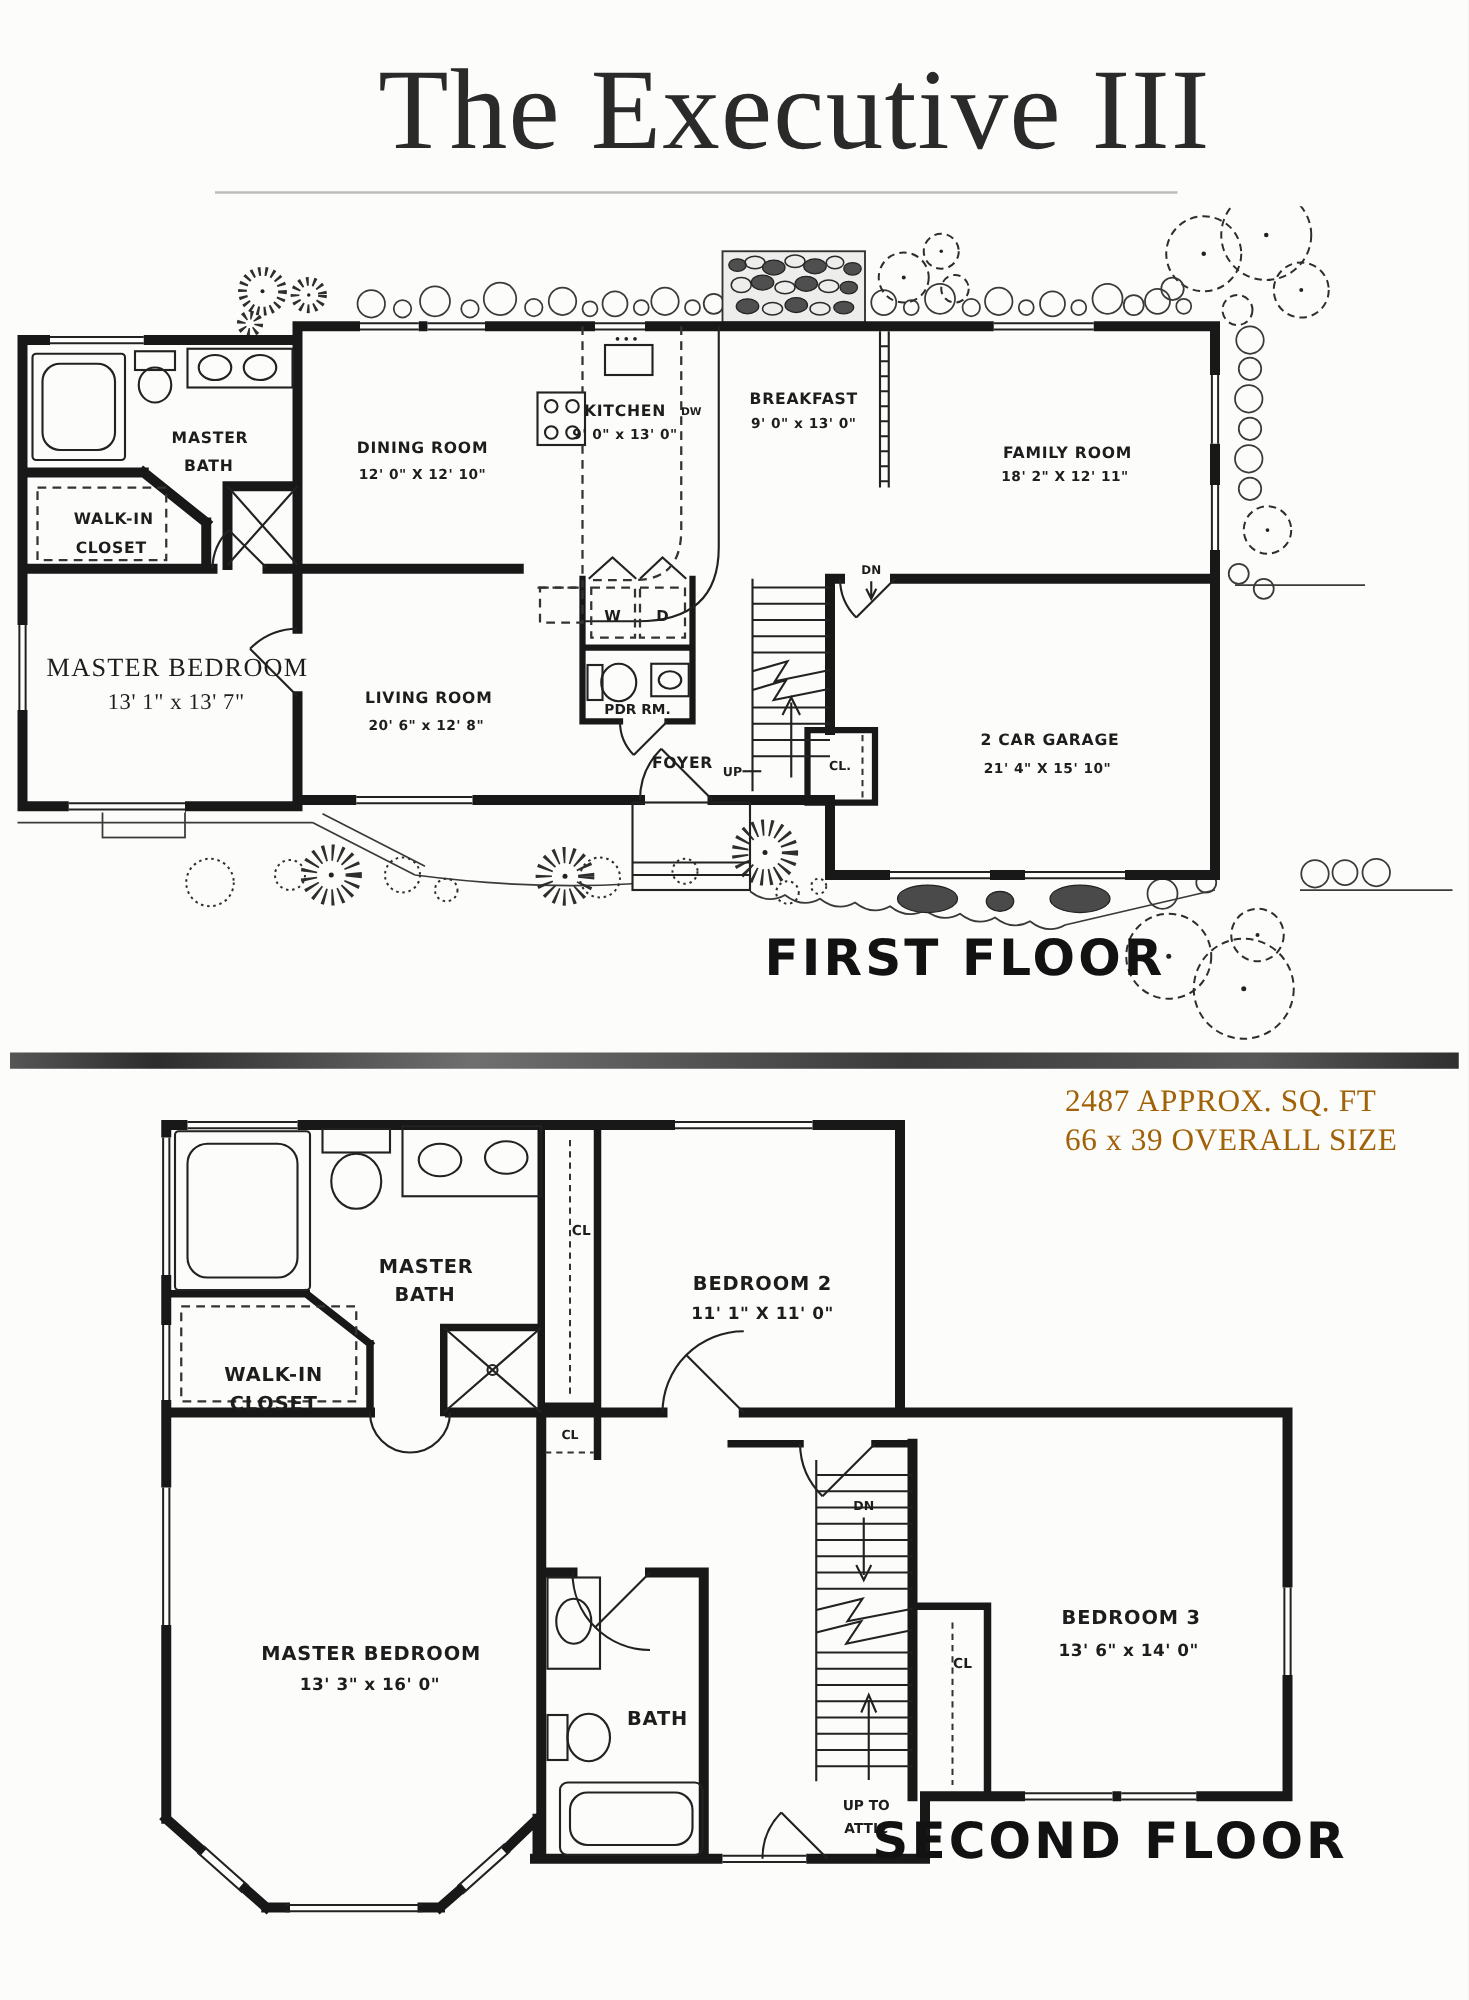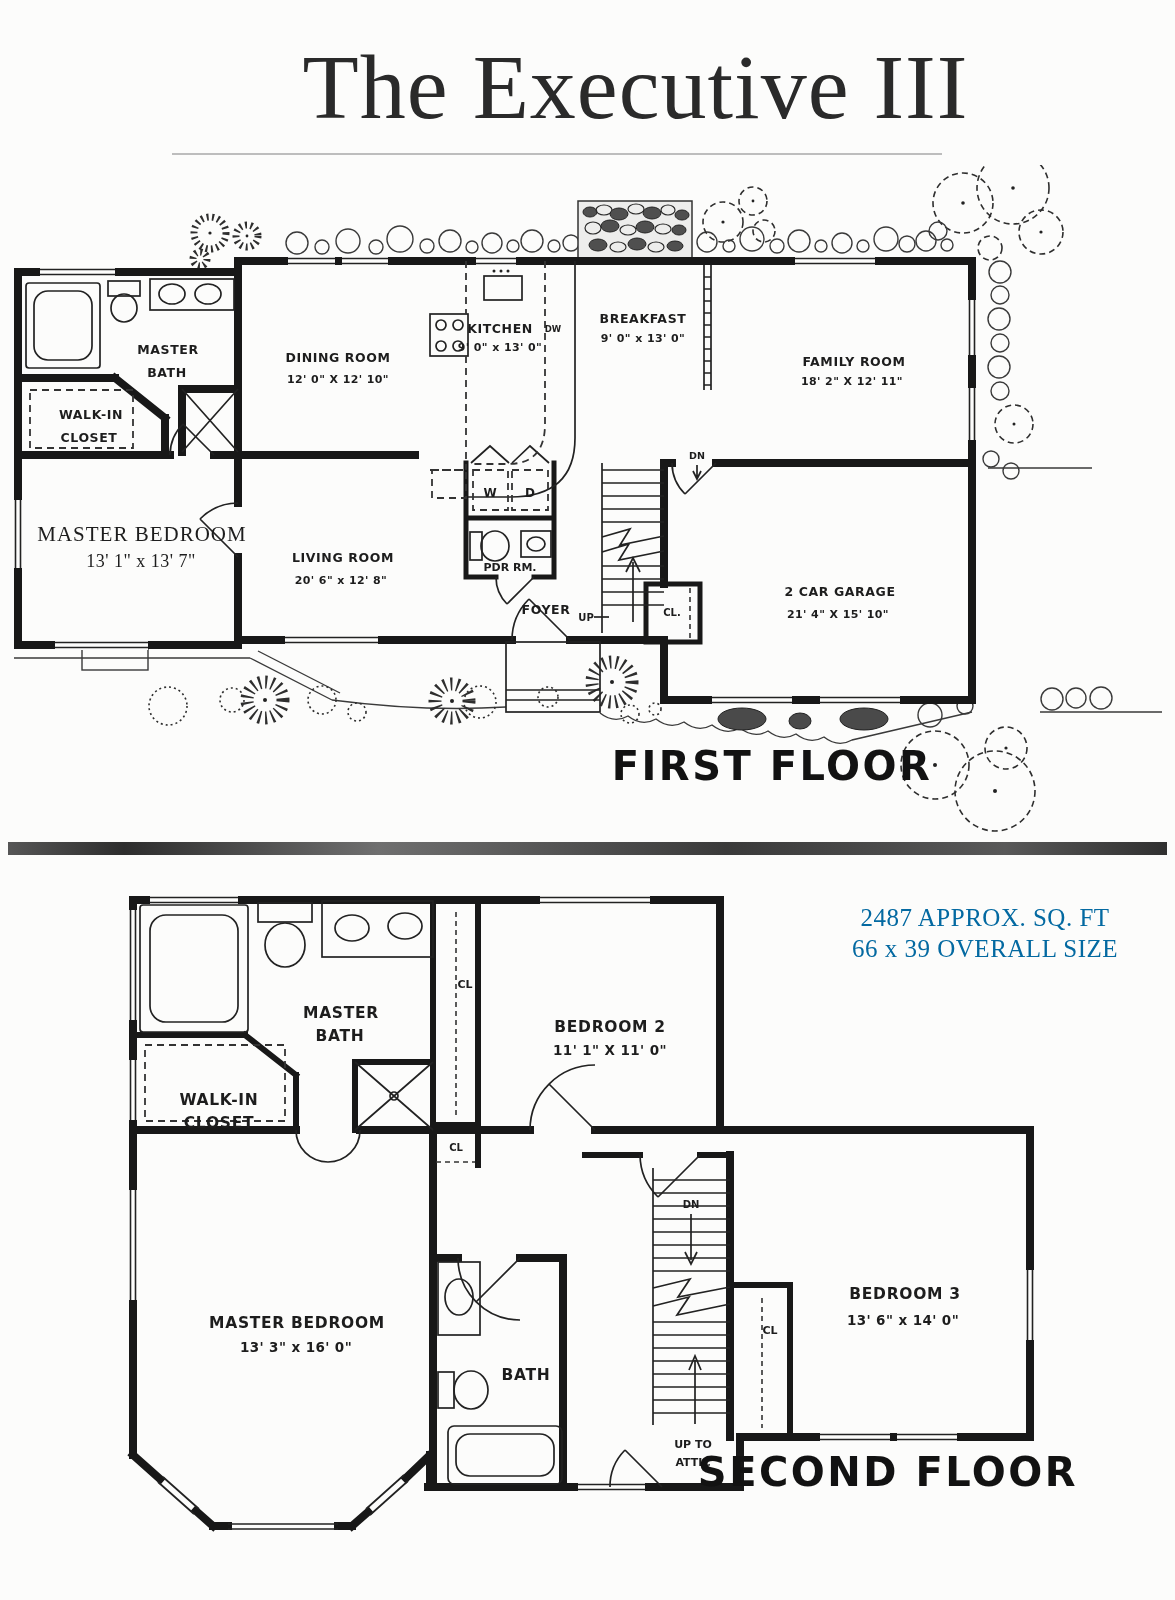--- a/index.html
+++ b/index.html
@@ -1,20 +1,20 @@
 <!DOCTYPE html>
 <html><head>
 <meta charset="utf-8">
 <style>
   html,body{margin:0;padding:0;background:#e9e9e9;}
   .page{position:relative;width:1175px;height:1600px;margin:0 auto;background:#fcfcfb;overflow:hidden;font-family:"DejaVu Sans",sans-serif;}
   .title{position:absolute;top:34px;left:0;width:100%;text-align:center;font-family:"Liberation Serif",serif;font-size:92px;font-weight:400;color:#2a2a2a;letter-spacing:1px;white-space:nowrap;padding-left:48px;}
   .title-rule{position:absolute;top:153px;left:172px;width:770px;height:2px;background:#bdbdbd;}
   .divider{position:absolute;top:842px;left:8px;right:8px;height:13px;background:linear-gradient(90deg,#565656,#2d2d2d 10%,#6f6f6f 32%,#3a3a3a 62%,#585858 86%,#303030);}
-  .specs{position:absolute;top:902px;right:57px;text-align:center;font-family:"Liberation Serif",serif;font-size:25px;line-height:31px;color:#0369a1;letter-spacing:.5px;}
+  .specs{position:absolute;top:866px;right:57px;text-align:left;font-family:"Liberation Serif",serif;font-size:25px;line-height:31px;color:#a16207;letter-spacing:.5px;}
   svg.plan{position:absolute;left:0;width:1175px;}
   
   .walls{stroke:#181818;stroke-width:8;fill:none;stroke-linecap:square;}
   .walls6{stroke:#181818;stroke-width:6;fill:none;stroke-linecap:square;}
   .walls5{stroke:#181818;stroke-width:5;fill:none;stroke-linecap:square;}
   .thin{stroke:#222;stroke-width:1.7;fill:none;}
   .veg{stroke:#3a3a3a;stroke-width:1.4;fill:none;}
   .dash{stroke:#333;stroke-width:1.8;fill:none;stroke-dasharray:7 5;}
   .dash2{stroke:#333;stroke-width:1.6;fill:none;stroke-dasharray:5 4;}
   .win rect{fill:#fcfcfb;stroke:none;}

